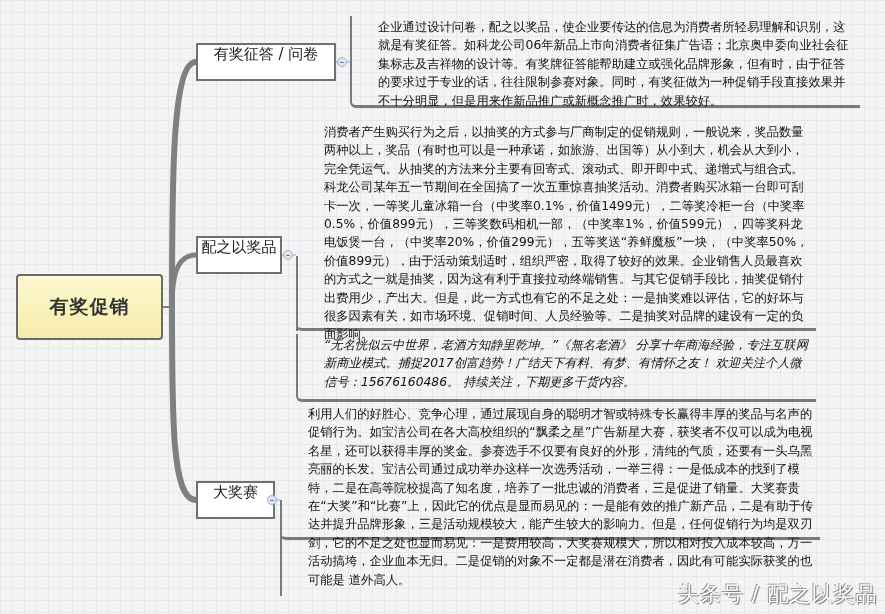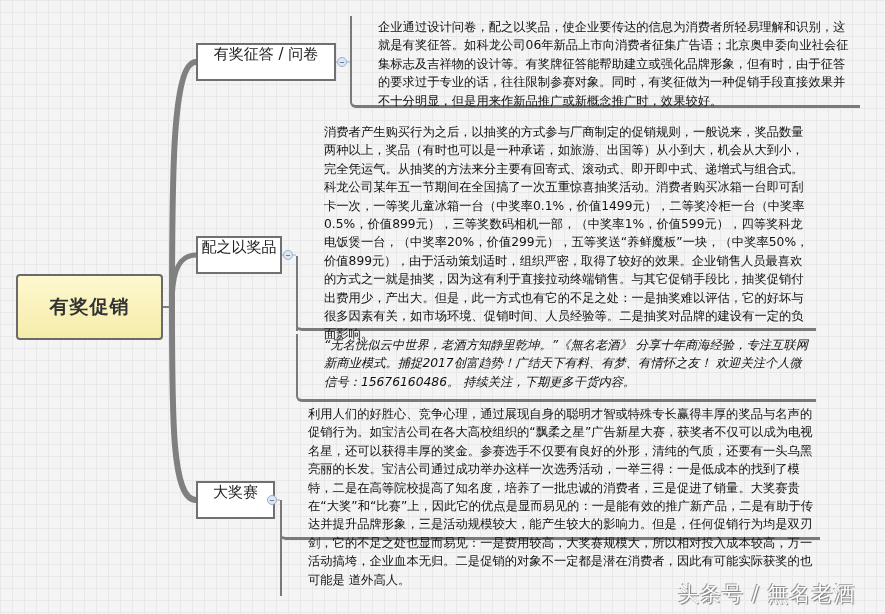--- a/index.html
+++ b/index.html
@@ -103,13 +103,13 @@
 
 <div class="abs note n3">
   <p>“无名恍似云中世界，老酒方知静里乾坤。”《無名老酒》 分享十年商海经验，专注互联网新商业模式。捕捉2017创富趋势！广结天下有料、有梦、有情怀之友！ 欢迎关注个人微信号：15676160486。 持续关注，下期更多干货内容。</p>
 </div>
 
 <div class="abs note n4">
   <p>利用人们的好胜心、竞争心理，通过展现自身的聪明才智或特殊专长赢得丰厚的奖品与名声的促销行为。如宝洁公司在各大高校组织的“飘柔之星”广告新星大赛，获奖者不仅可以成为电视名星，还可以获得丰厚的奖金。参赛选手不仅要有良好的外形，清纯的气质，还要有一头乌黑亮丽的长发。宝洁公司通过成功举办这样一次选秀活动，一举三得：一是低成本的找到了模特，二是在高等院校提高了知名度，培养了一批忠诚的消费者，三是促进了销量。大奖赛贵在“大奖”和“比赛”上，因此它的优点是显而易见的：一是能有效的推广新产品，二是有助于传达并提升品牌形象，三是活动规模较大，能产生较大的影响力。但是，任何促销行为均是双刃剑，它的不足之处也显而易见：一是费用较高，大奖赛规模大，所以相对投入成本较高，万一活动搞垮，企业血本无归。二是促销的对象不一定都是潜在消费者，因此有可能实际获奖的也可能是 道外高人。</p>
 </div>
 <div class="abs n4b"></div>
 
-<div class="abs watermark">头条号 / 無名老酒</div>
+<div class="abs watermark">头条号 / 配之以奖品</div>
 
 </body></html>

